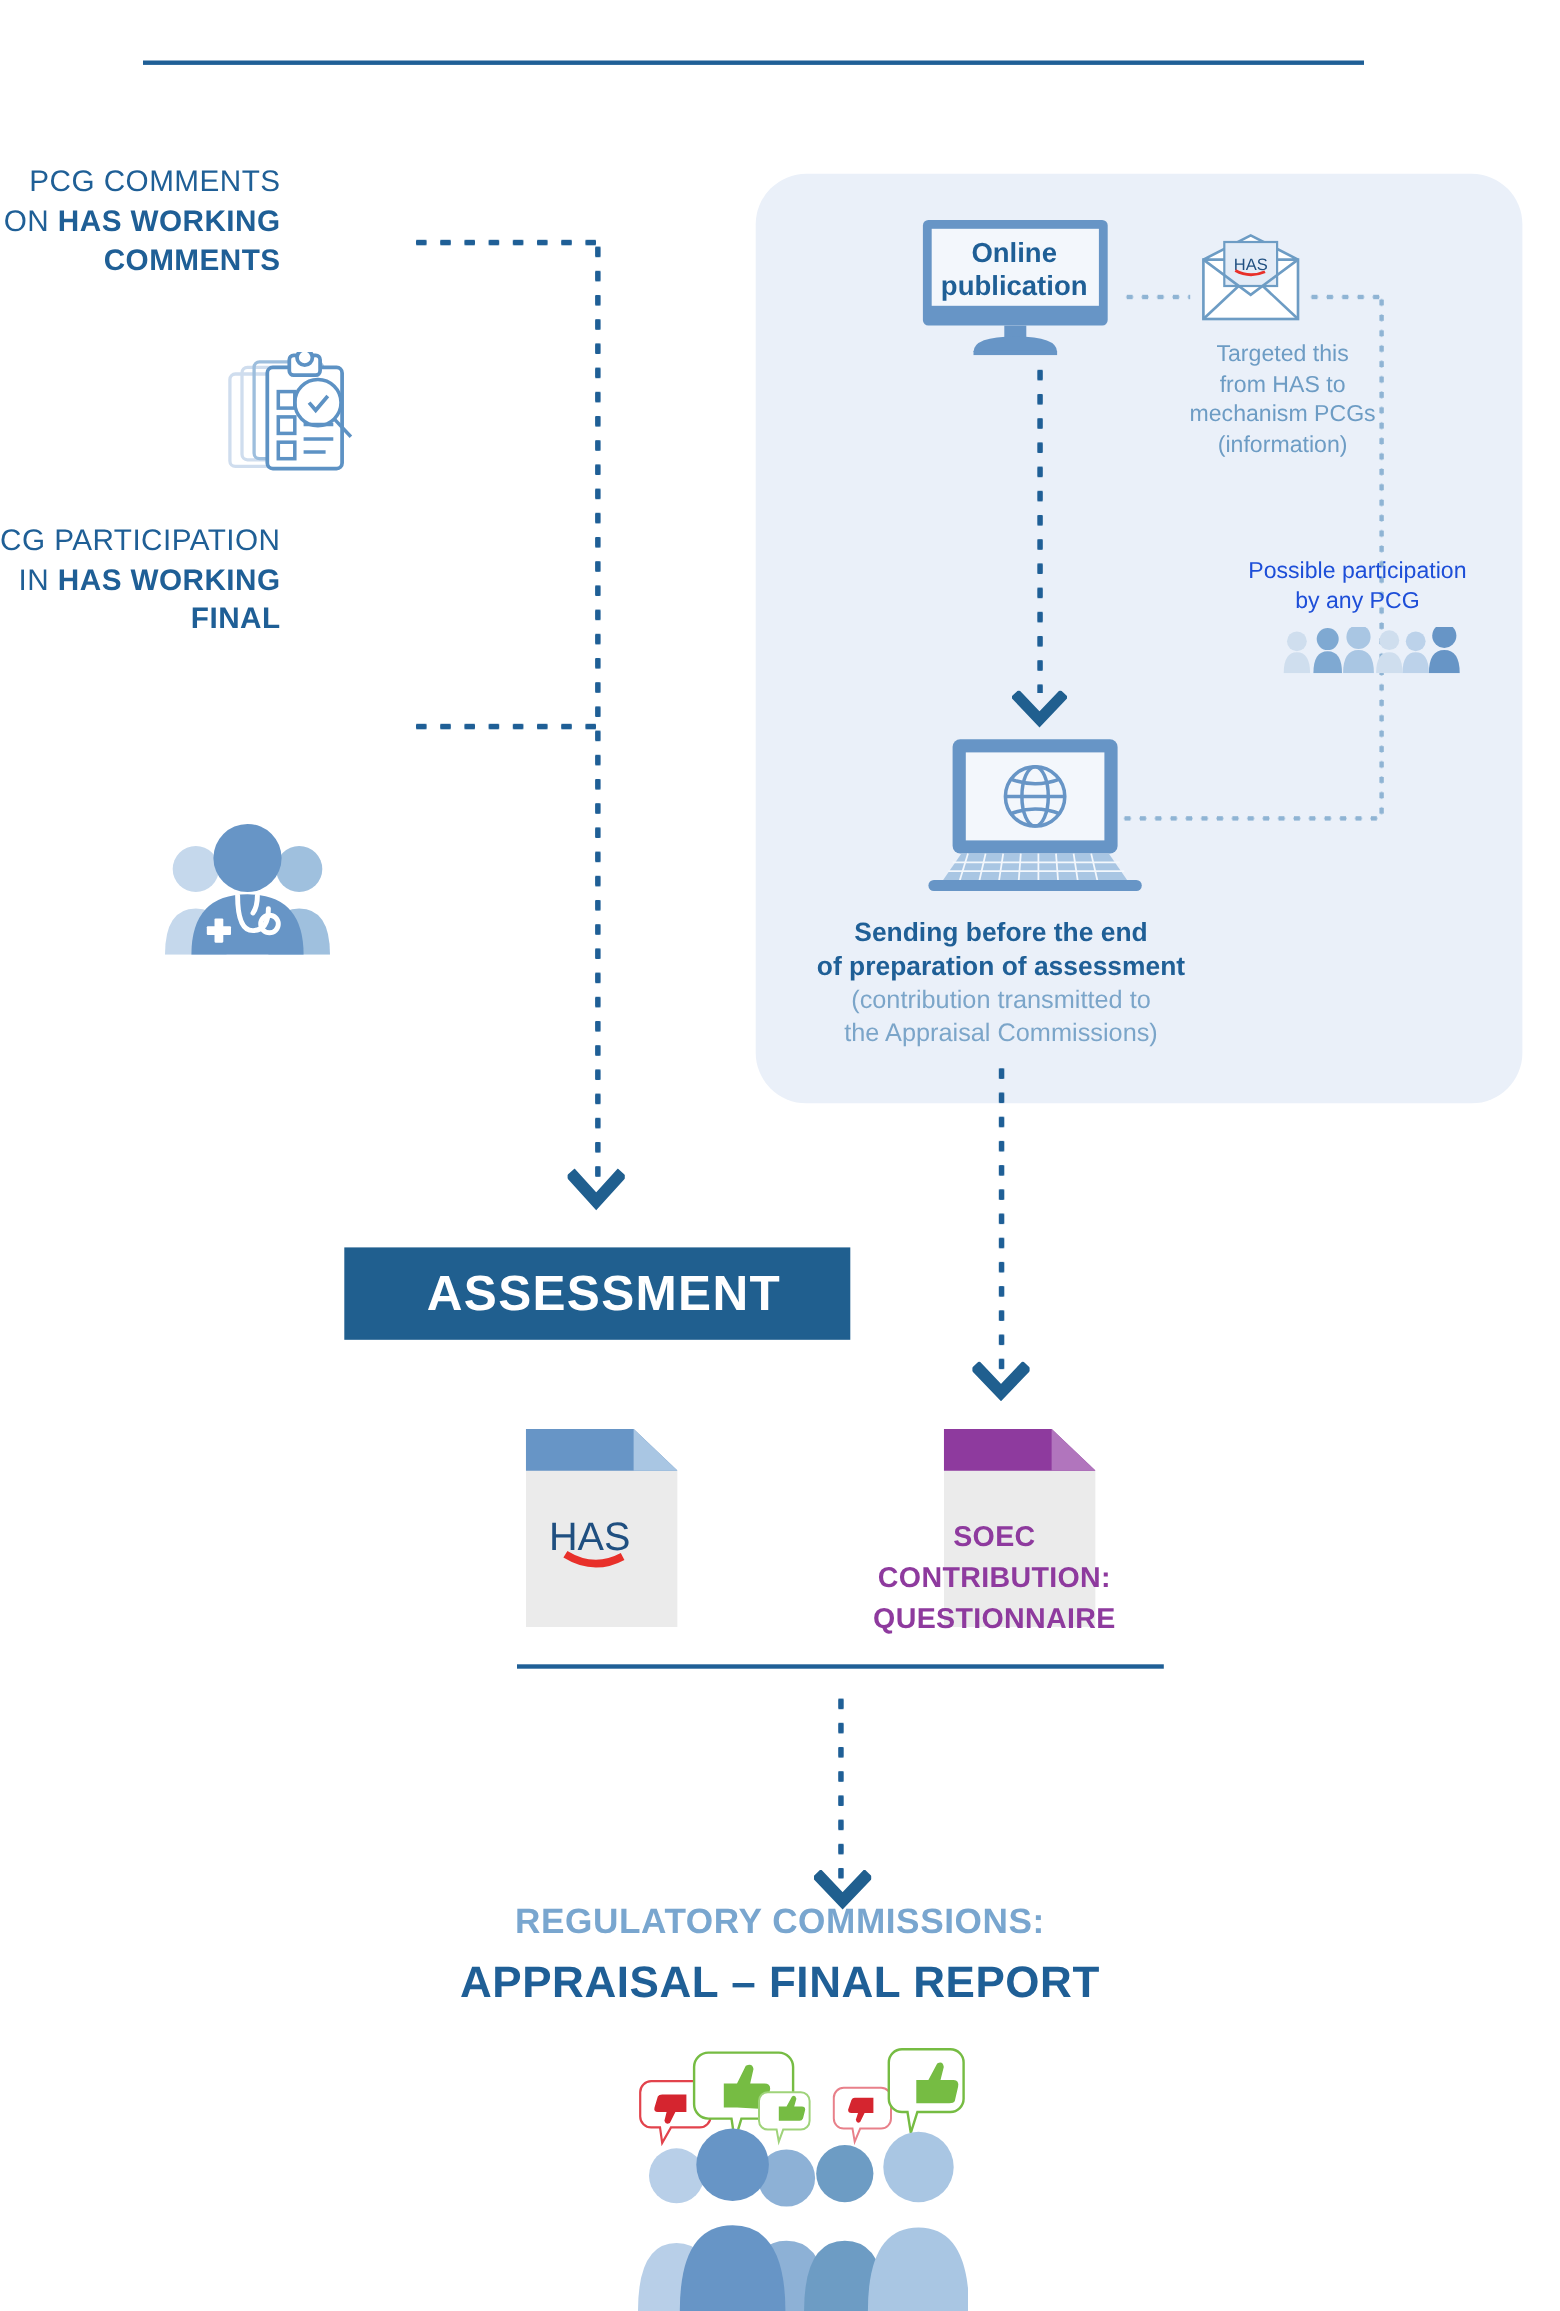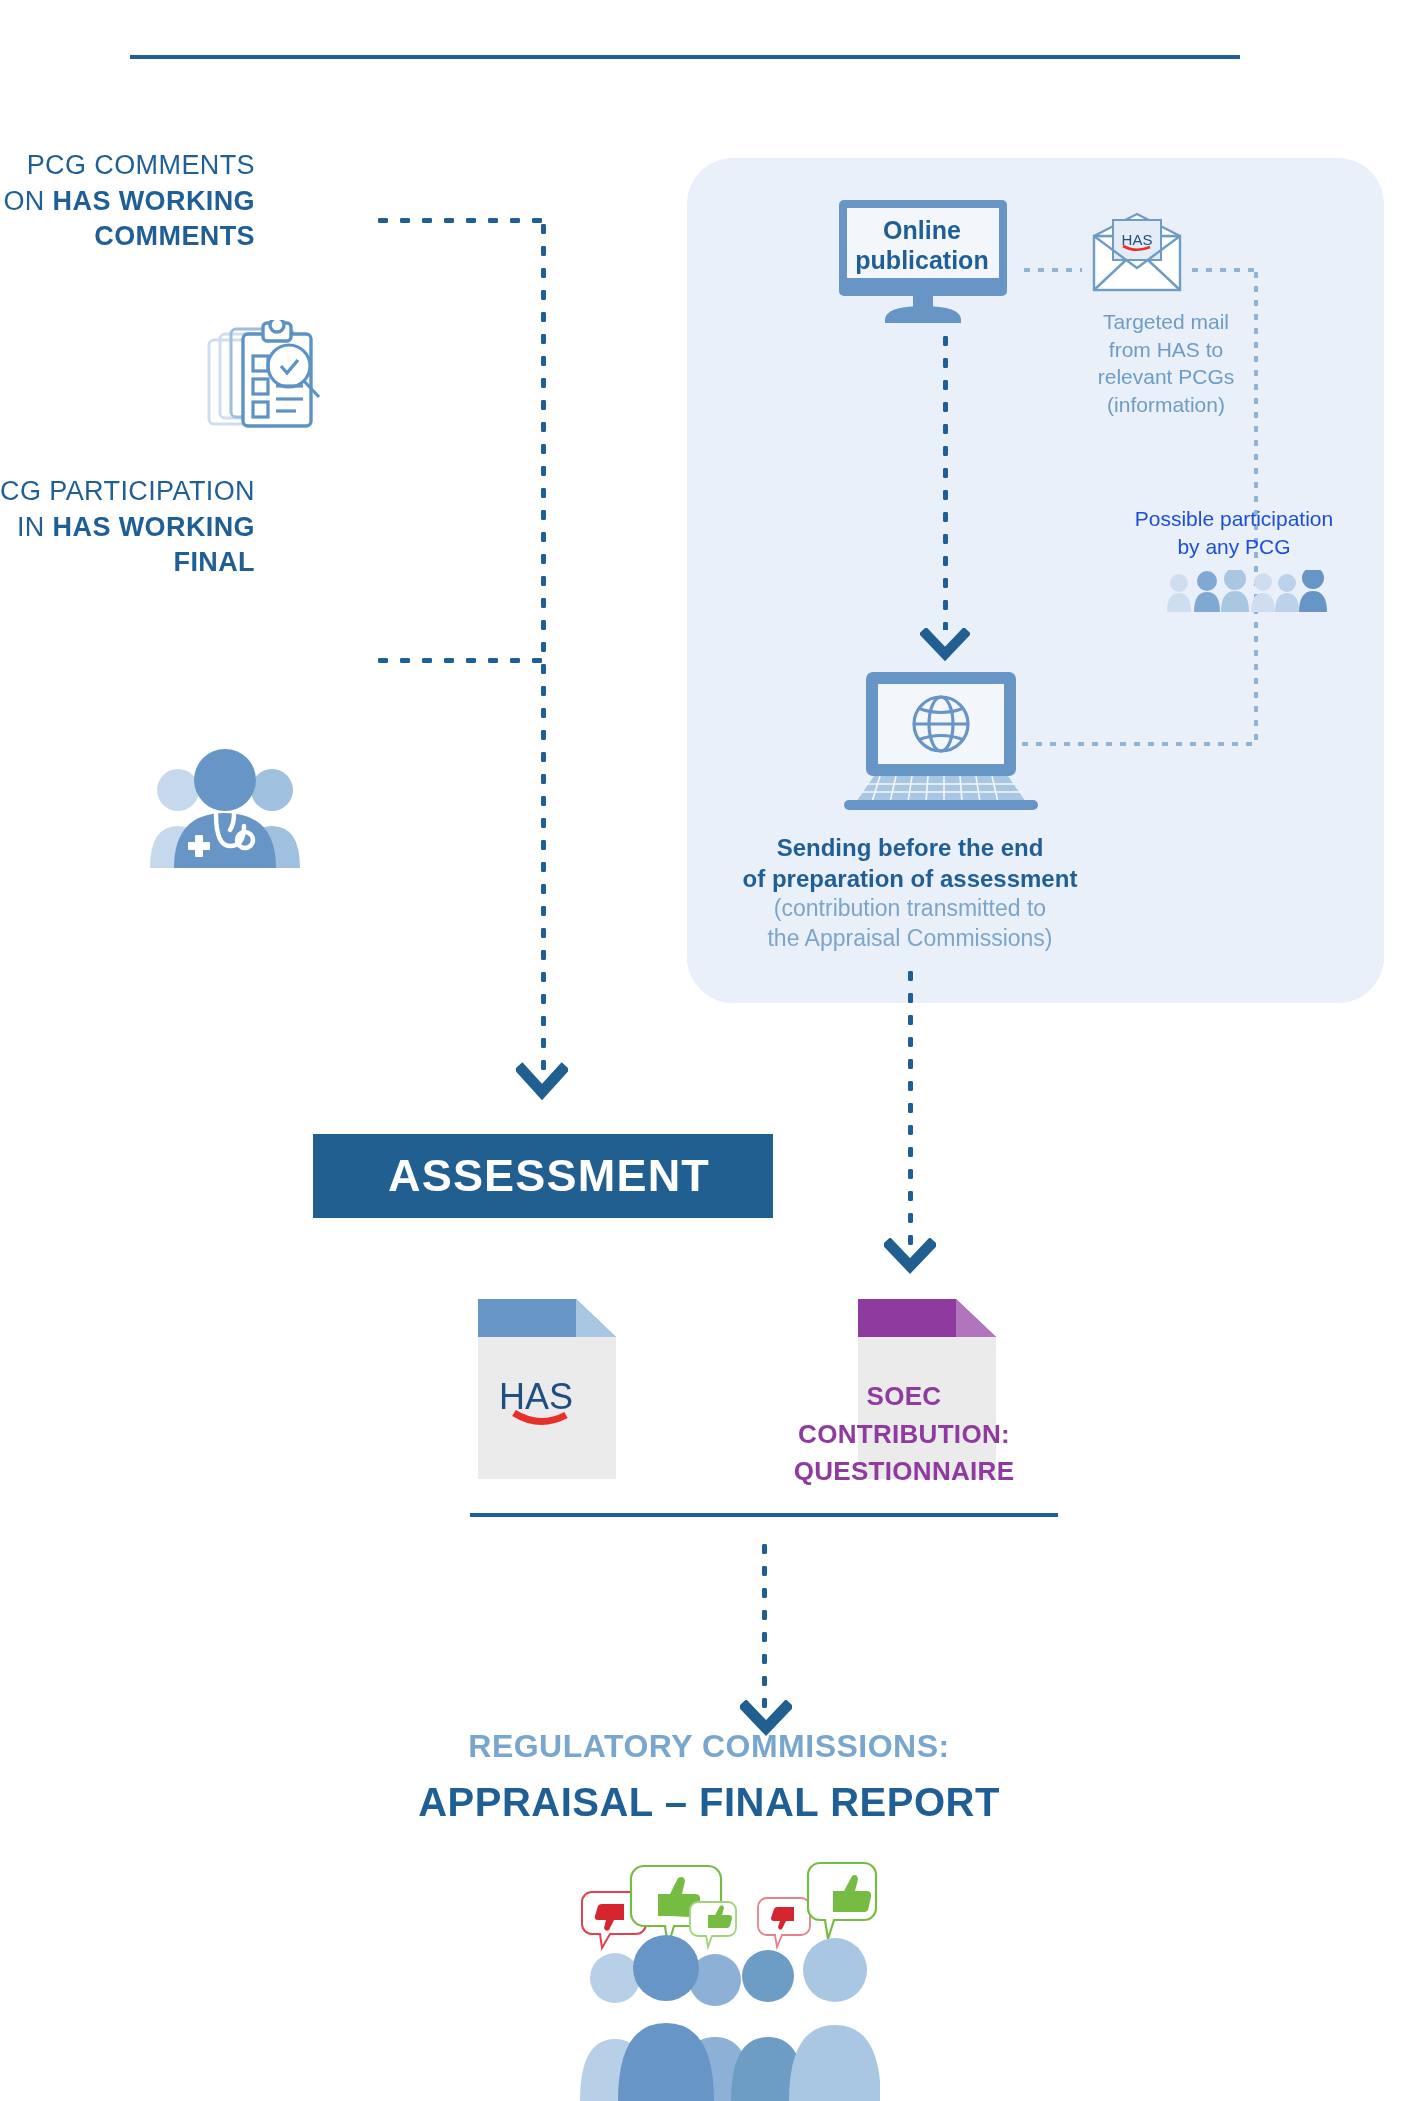--- a/index.html
+++ b/index.html
@@ -243,23 +243,23 @@
     <polygon points="4,24 47,2 90,24" fill="#ffffff" stroke="#6d9cc4" stroke-width="2.4"></polygon>
     <rect x="23" y="8" width="48" height="40" fill="#e3ecf7" stroke="#6d9cc4" stroke-width="2"></rect>
     <text x="47" y="33" text-anchor="middle" font-family="Liberation Sans, sans-serif" font-size="15" fill="#1f4f80">HAS</text>
     <path d="M33 34 q13 7 27 1" fill="none" stroke="#e8302a" stroke-width="2.6"></path>
     <polyline points="4,24 47,56 90,24" fill="none" stroke="#6d9cc4" stroke-width="2.4"></polyline>
     <polyline points="4,78 36,48" fill="none" stroke="#6d9cc4" stroke-width="2.4"></polyline>
     <polyline points="90,78 58,48" fill="none" stroke="#6d9cc4" stroke-width="2.4"></polyline>
   </svg>
 
   <div id="mail-text">
-    <span>Targeted mail</span><br>
+    <span>Targeted this</span><br>
     <span>from HAS to</span><br>
-    <span>relevant PCGs</span><br>
+    <span>mechanism PCGs</span><br>
     <span>(information)</span>
   </div>
 
   <div class="dot-h tight" style="left:1188px; top:268px; width:70px;"></div>
   <div class="dot-v tight" style="left:1254px; top:268px; height:478px;"></div>
   <div class="dot-h tight" style="left:1018px; top:742px; width:240px;"></div>
 
   <div id="participation-text">
     <span>Possible participation</span><br>
     <span>by any PCG</span>

